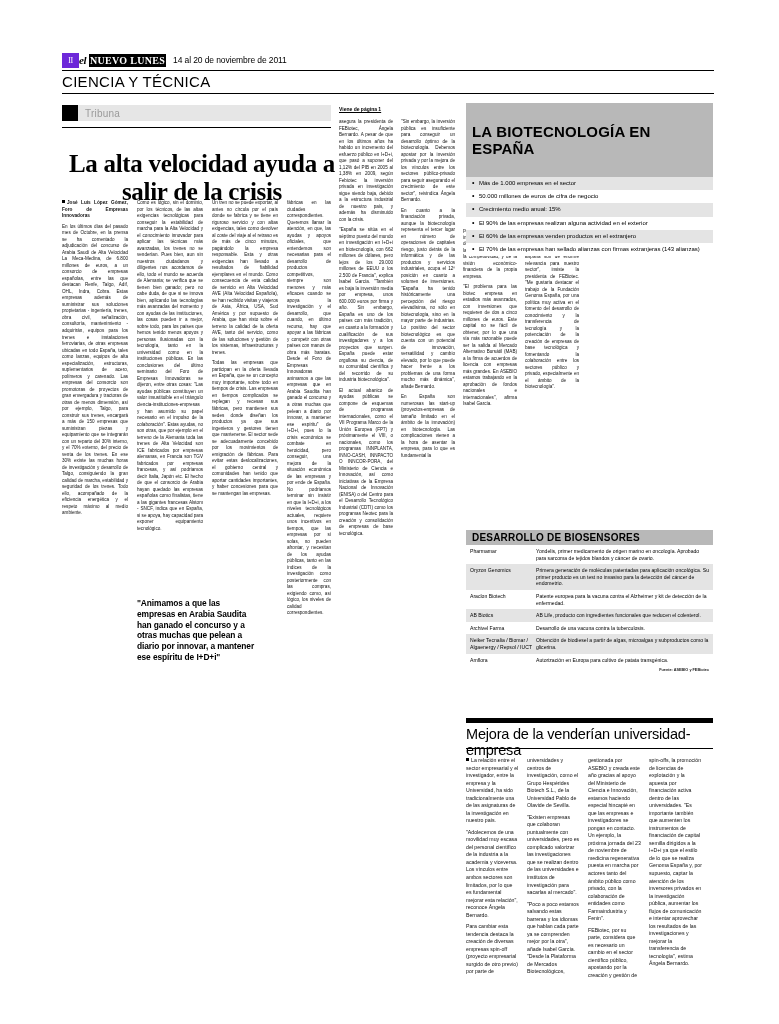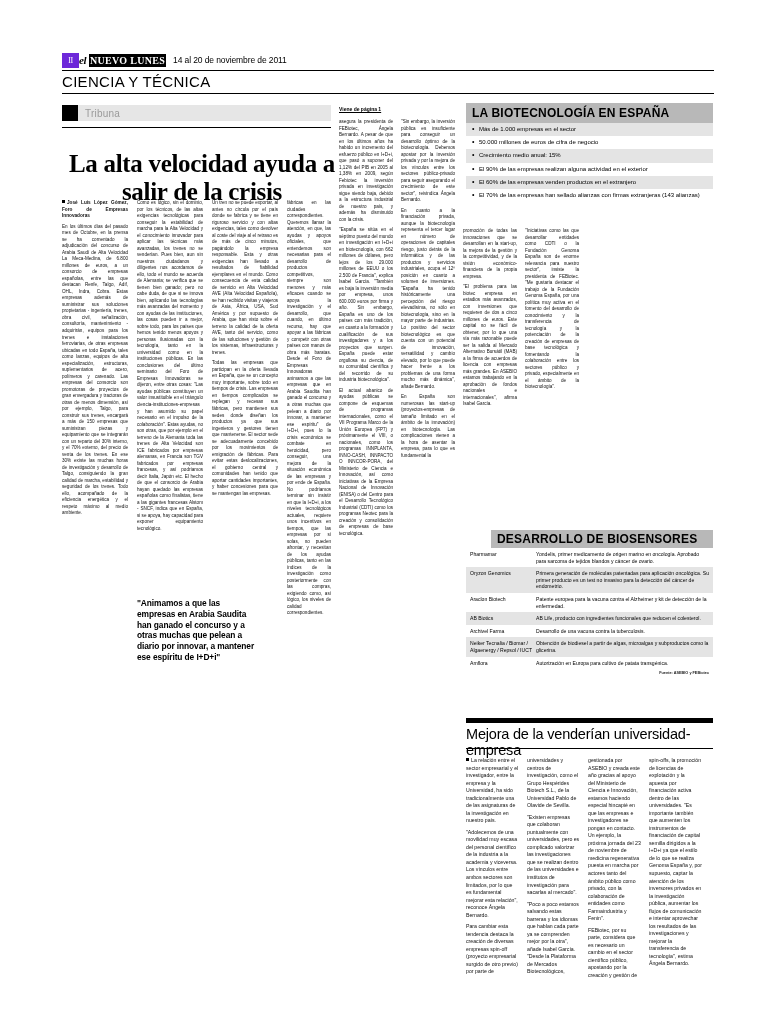--- a/index.html
+++ b/index.html
@@ -194,24 +194,24 @@
 
   
   .factbox {
     position: absolute;
     left: 466px; top: 103px;
     width: 247px;
   }
   .factbox-head {
     background: #b8b8b8;
     color: #000;
-    font-size: 12px;
+    font-size: 15px;
     font-weight: bold;
     letter-spacing: 0.2px;
-    padding: 3px 6px;
+    padding: 20px 6px;
   }
   .factbox ul {
     list-style: none;
     margin: 0; padding: 0;
   }
   .factbox li {
     font-size: 6px;
     padding: 3px 6px 3px 13px;
     position: relative;
     line-height: 1.2;
@@ -227,25 +227,24 @@
 
   
   .biotable {
     position: absolute;
     left: 466px; top: 530px;
     width: 247px;
   }
   .biotable-head {
     background: #b8b8b8;
     color: #000;
-    font-size: 12px;
+    font-size: 10px;
     font-weight: bold;
     letter-spacing: 0.2px;
     padding: 2px 6px;
-    margin-left: 25px;
   }
   .biorow {
     display: flex;
     font-size: 5.1px;
     line-height: 1.3;
     padding: 3px 4px;
     align-items: flex-start;
   }
   .biorow:nth-child(odd) { background: #e4e4e4; }
   .biorow:nth-child(even) { background: #ffffff; }

